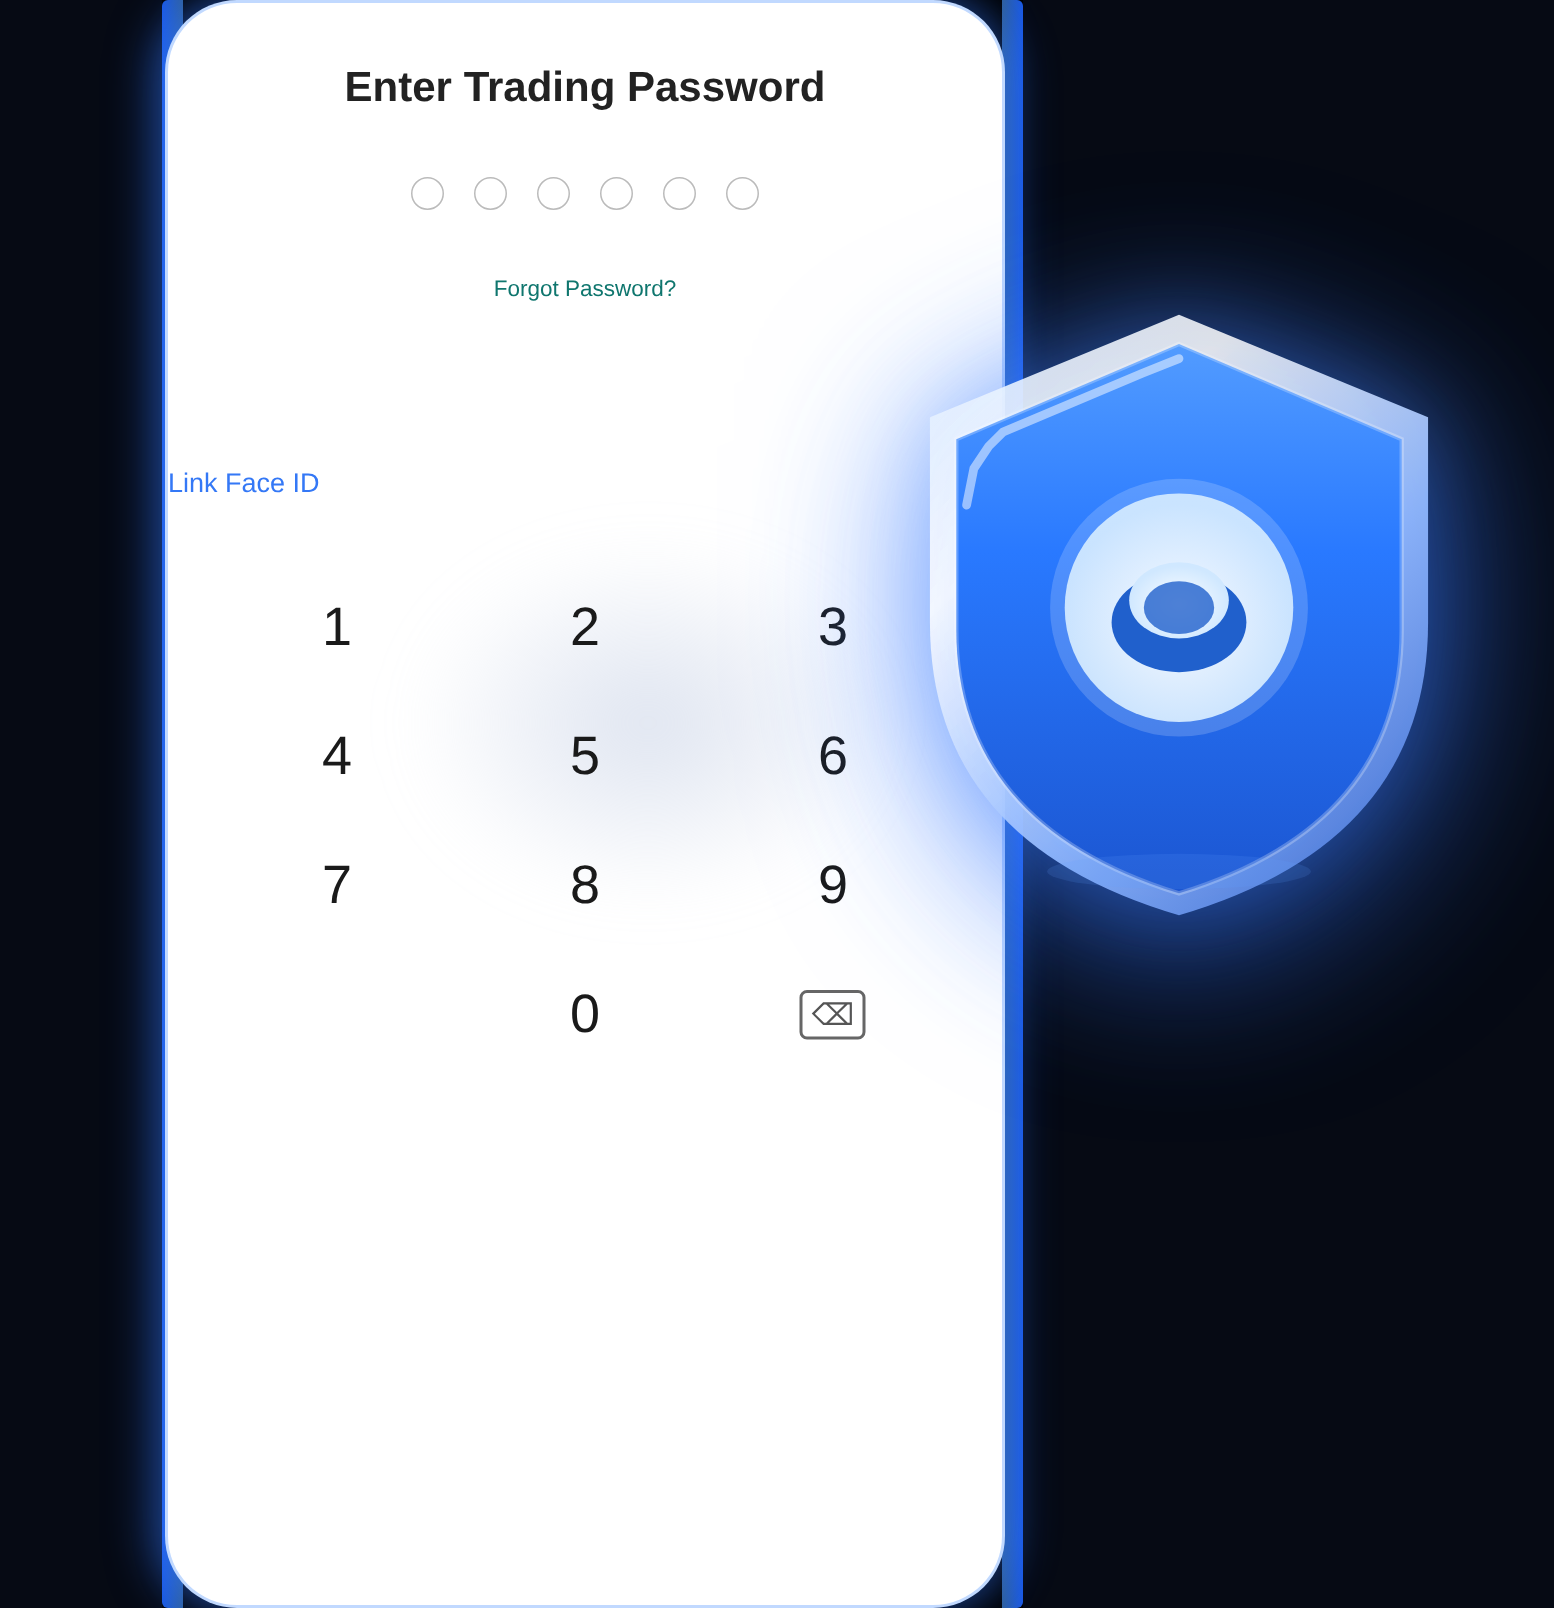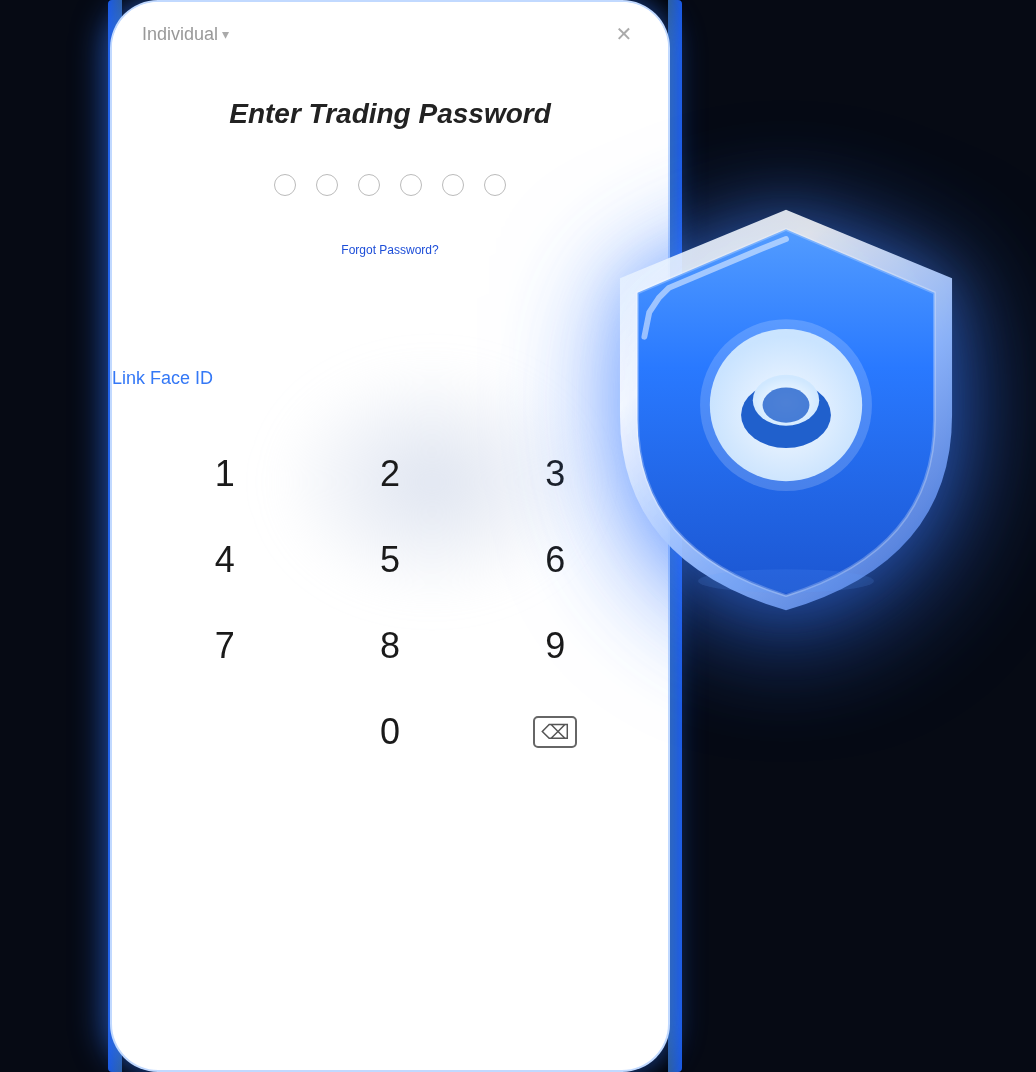--- a/index.html
+++ b/index.html
@@ -86,21 +86,20 @@
     }
 
     .title-section {
       text-align: center;
       padding: 40px 30px 20px;
     }
     .title {
       font-size: 28px;
       font-weight: 600;
       color: #222;
-      font-style: italic;
     }
 
     
     .pin-dots {
       display: flex;
       justify-content: center;
       gap: 20px;
       padding: 24px 0;
     }
     .pin-dot {
@@ -110,22 +109,22 @@
       border: 1.5px solid #bbb;
       background: transparent;
     }
 
     
     .forgot-section {
       text-align: center;
       padding: 20px 0 10px;
     }
     .forgot-link {
-      font-size: 12px;
-      color: #1d4ed8;
+      font-size: 15px;
+      color: #0f766e;
       cursor: pointer;
     }
 
     
     .blur-overlay {
       position: absolute;
       left: 160px;
       top: 360px;
       width: 320px;
       height: 240px;
@@ -221,24 +220,20 @@
 <div class="scene">
 
   <div class="bg-dark-left"></div>
   <div class="bg-dark-right"></div>
 
   <div class="bar-left"></div>
   <div class="bar-right"></div>
 
   <div class="phone">
 
-    <div class="phone-top">
-      <div class="account-label">Individual</div>
-      <div class="close-icon-wrap">✕</div>
-    </div>
 
     <div class="title-section">
       <div class="title">Enter Trading Password</div>
     </div>
 
     <div class="pin-dots">
       <div class="pin-dot"></div>
       <div class="pin-dot"></div>
       <div class="pin-dot"></div>
       <div class="pin-dot"></div>

